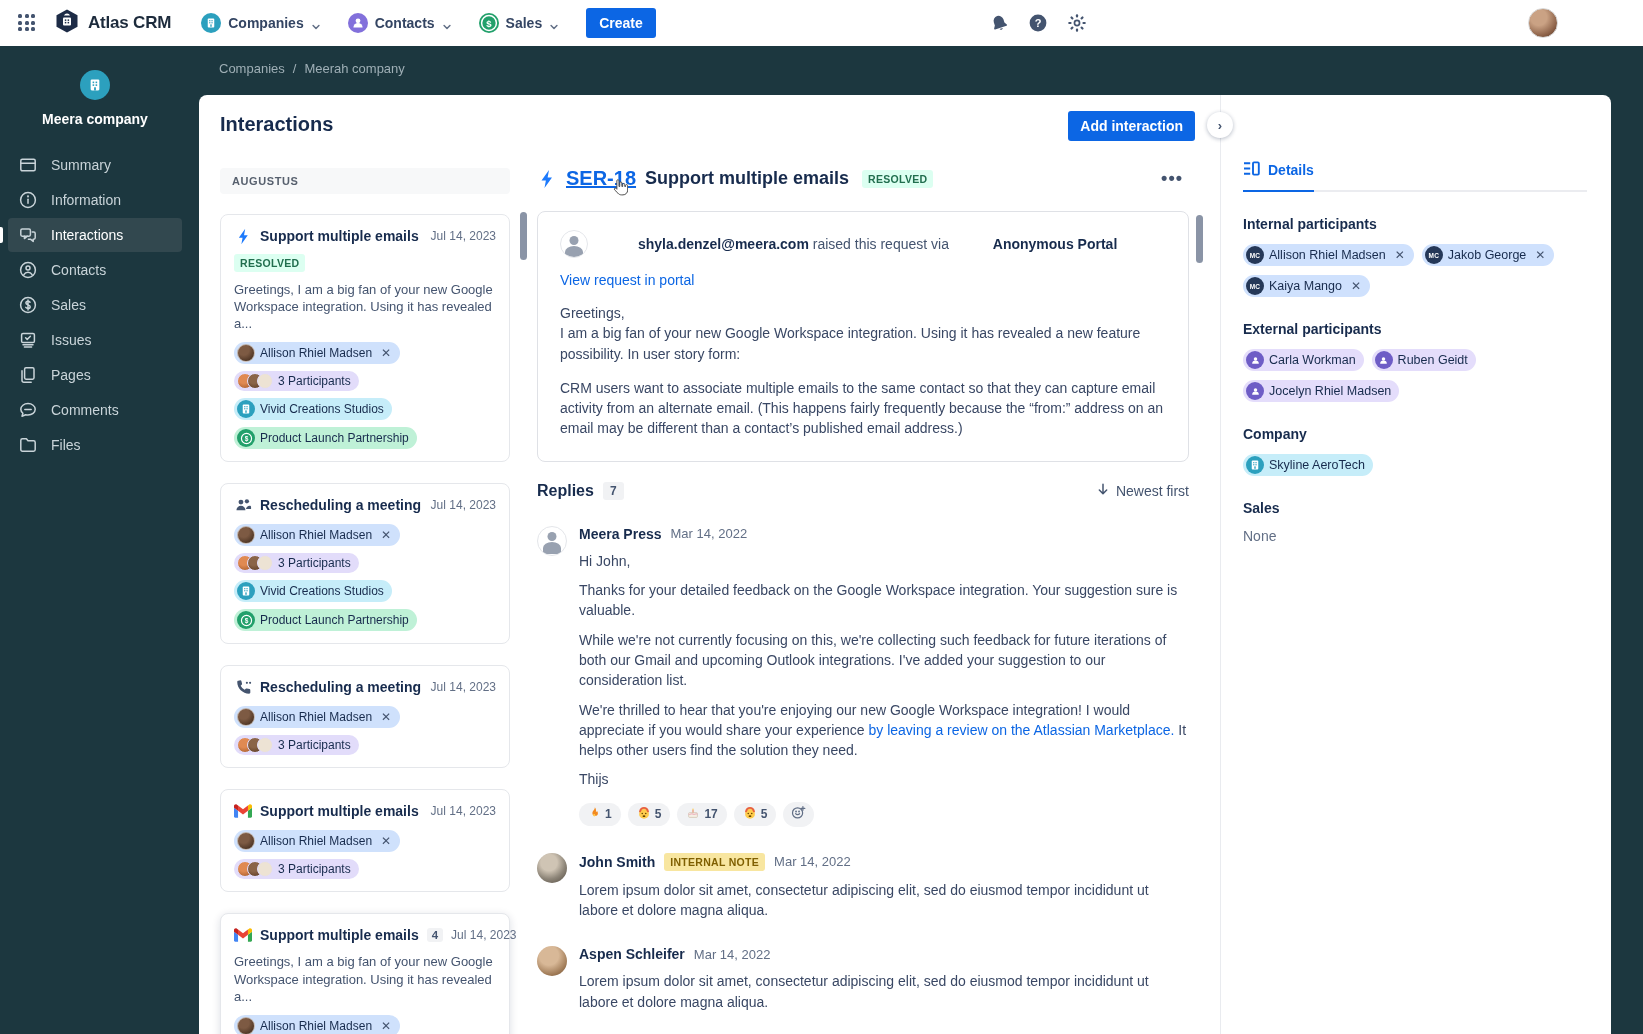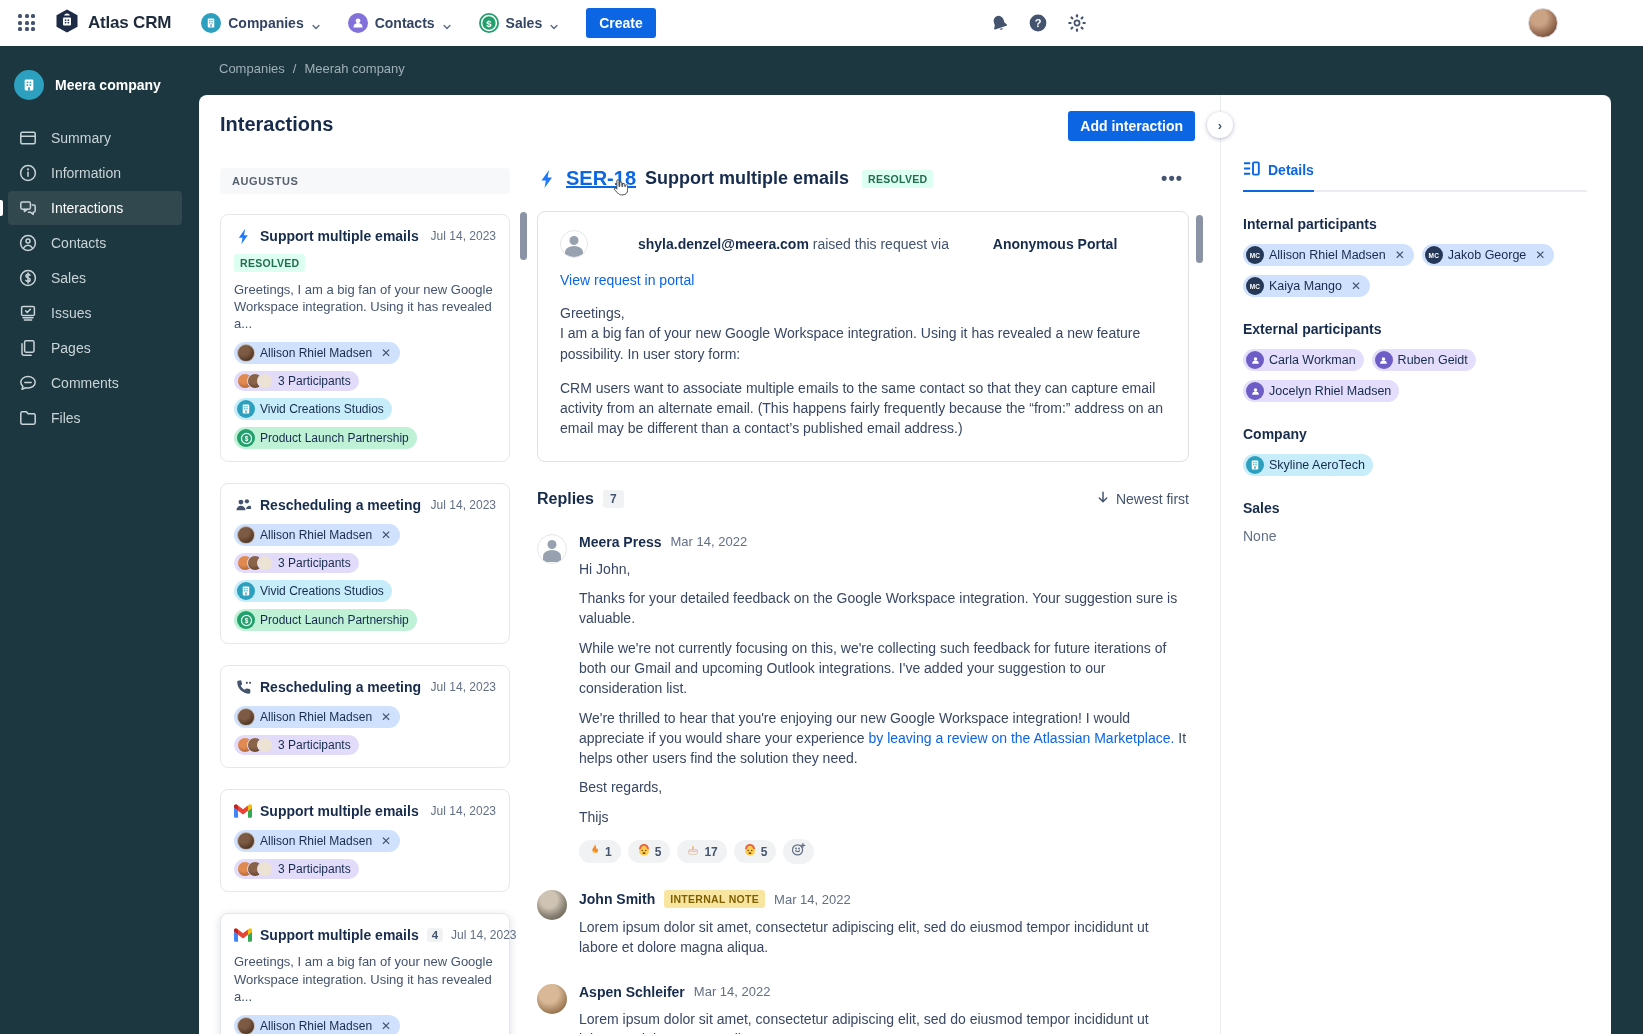--- a/index.html
+++ b/index.html
@@ -15,21 +15,21 @@
   .nav-menu { display:flex; align-items:center; gap:7px; margin-right:28px; font-size:14px; font-weight:600; color:#344563; cursor:pointer; }
   .nav-circle { width:20px; height:20px; border-radius:50%; display:flex; align-items:center; justify-content:center; flex:none; }
   .chev { width:9px; height:9px; }
   .create-btn { background:#0C66E4; color:#fff; border:none; font-size:14px; font-weight:600; padding:7px 13px; border-radius:3px; cursor:pointer; font-family:inherit; }
   .nav-icons { position:absolute; left:988px; top:0; height:46px; display:flex; align-items:center; gap:17px; }
   .nav-ic { width:22px; height:22px; display:flex; align-items:center; justify-content:center; cursor:pointer; }
   .topbar-avatar { position:absolute; left:1528px; top:8px; width:30px; height:30px; border-radius:50%; background:radial-gradient(circle at 35% 30%, #caa284 0 30%, #8a5f46 70%, #4e3323); border:1px solid #d8d8d8; cursor:pointer; }
 
   
   .sidebar { position:absolute; top:46px; left:0; width:190px; bottom:0; background:#1C373F; padding-top:16px; }
-  .company-head { display:flex; align-items:center; gap:11px; padding:8px 14px 20px 14px; }
+  .company-head { display:flex; align-items:center; gap:11px; padding:8px 14px 20px 14px;flex-direction:column; }
   .company-ic { width:30px; height:30px; border-radius:50%; background:#2CA0BE; display:flex; align-items:center; justify-content:center; flex:none; }
   .company-name { color:#fff; font-size:14px; font-weight:700; }
   .side-item { position:relative; display:flex; align-items:center; gap:13px; height:34px; margin:1px 8px; padding:0 10px; border-radius:4px; color:#C9D4D9; font-size:14px; cursor:pointer; }
   .side-item.active { background:#32484F; color:#fff; }
   .side-item.active::before { content:""; position:absolute; left:-8px; top:9px; width:3px; height:16px; background:#fff; border-radius:0 2px 2px 0; }
   .side-ic { width:20px; height:20px; display:flex; align-items:center; justify-content:center; flex:none; }
 
   
   .breadcrumb { position:absolute; top:61px; left:219px; font-size:13px; color:#9FAFB6; z-index:5; display:flex; gap:8px; }
   .breadcrumb span { cursor:pointer; }
@@ -81,21 +81,21 @@
   .detail-head .status-badge { margin-top:0; margin-left:4px; }
   .more-btn { margin-left:auto; font-size:18px; letter-spacing:1px; color:#44546F; cursor:pointer; padding:0 6px; font-weight:700; }
   .request-box { border:1px solid #DFE1E6; border-radius:8px; margin-top:21px; padding:18px 22px 22px 22px; }
   .req-row { display:flex; align-items:center; gap:10px; font-size:14px; color:#44546F; }
   .avatar-generic { width:28px; height:28px; border-radius:50%; background:#fff; border:1px solid #E4E6EA; position:relative; overflow:hidden; flex:none; }
   .avatar-generic::before { content:""; position:absolute; left:50%; top:5px; transform:translateX(-50%); width:9px; height:9px; border-radius:50%; background:#98A1B0; }
   .avatar-generic::after { content:""; position:absolute; left:50%; top:15px; transform:translateX(-50%); width:18px; height:12px; border-radius:50% 50% 0 0; background:#98A1B0; }
   .req-row b { color:#172B4D;margin-left:40px; }
   .blue-link { color:#0C66E4; font-size:14px; cursor:pointer; display:inline-block; margin-top:14px; }
   .req-body p { font-size:14px; color:#394764; line-height:1.45; margin-top:14px; white-space:pre-line; }
-  .replies-head { display:flex; align-items:center; margin-top:28px; }
+  .replies-head { display:flex; align-items:center; margin-top:20px; }
   .replies-title { font-size:16px; font-weight:700; color:#172B4D; }
   .replies-count { background:#F1F2F4; color:#44546F; font-size:12px; font-weight:700; border-radius:3px; padding:2px 7px; margin-left:9px; }
   .sort-ctl { margin-left:auto; display:flex; align-items:center; gap:6px; font-size:14px; color:#44546F; cursor:pointer; }
   .reply { display:flex; gap:12px; margin-top:26px; }
   .reply-avatar { width:30px; height:30px; border-radius:50%; flex:none; }
   .reply-avatar.photo1 { background:radial-gradient(circle at 40% 32%, #cfc4b4 0 30%, #8d8578 60%, #4e463c); }
   .reply-avatar.photo2 { background:radial-gradient(circle at 40% 32%, #d8b897 0 35%, #a07b57 70%, #6a4c32); }
   .reply-body { flex:1; min-width:0; }
   .reply-meta { display:flex; align-items:center; gap:9px; }
   .reply-author { font-size:14px; font-weight:700; color:#172B4D; }
@@ -590,21 +590,20 @@
     <div class="reply-body">
       <div class="reply-meta">
         <span class="reply-author">Meera Press</span>
 
         <span class="reply-date">Mar 14, 2022</span>
       </div>
       <p><span>Hi John,</span></p>
             <p><span>Thanks for your detailed feedback on the Google Workspace integration. Your suggestion sure is valuable.</span></p>
             <p><span>While we're not currently focusing on this, we're collecting such feedback for future iterations of both our Gmail and upcoming Outlook integrations. I've added your suggestion to our consideration list.</span></p>
             <p><span>We're thrilled to hear that you're enjoying our new Google Workspace integration! I would appreciate if you would share your experience </span><a>by leaving a review on the Atlassian Marketplace.</a><span> It helps other users find the solution they need.</span></p>
-            <p><span>Best regards,</span></p>
             <p><span>Thijs</span></p>
             <div class="reactions">
               <span class="rx-pill">
                 <span><svg width="13" height="14" viewBox="0 0 16 16">
                     <path fill="#F38A1F" d="M8.4 1c.4 3-3 4.2-3 7a3.4 3.4 0 0 0 6.8.2c0-1.1-.5-2-1.1-2.8-.2.9-.8 1.4-1.4 1.5.6-2 0-4.2-1.3-5.9z"></path>
                     <path fill="#FFCC4D" d="M8.2 9.2c.9.8 1 2.3-.2 3.2-1.1-.3-1.9-1.2-1.7-2.2.1-.6.7-1 1.9-1z"></path>
                   </svg></span>
                 <span>1</span>
               </span>
               <span class="rx-pill">

